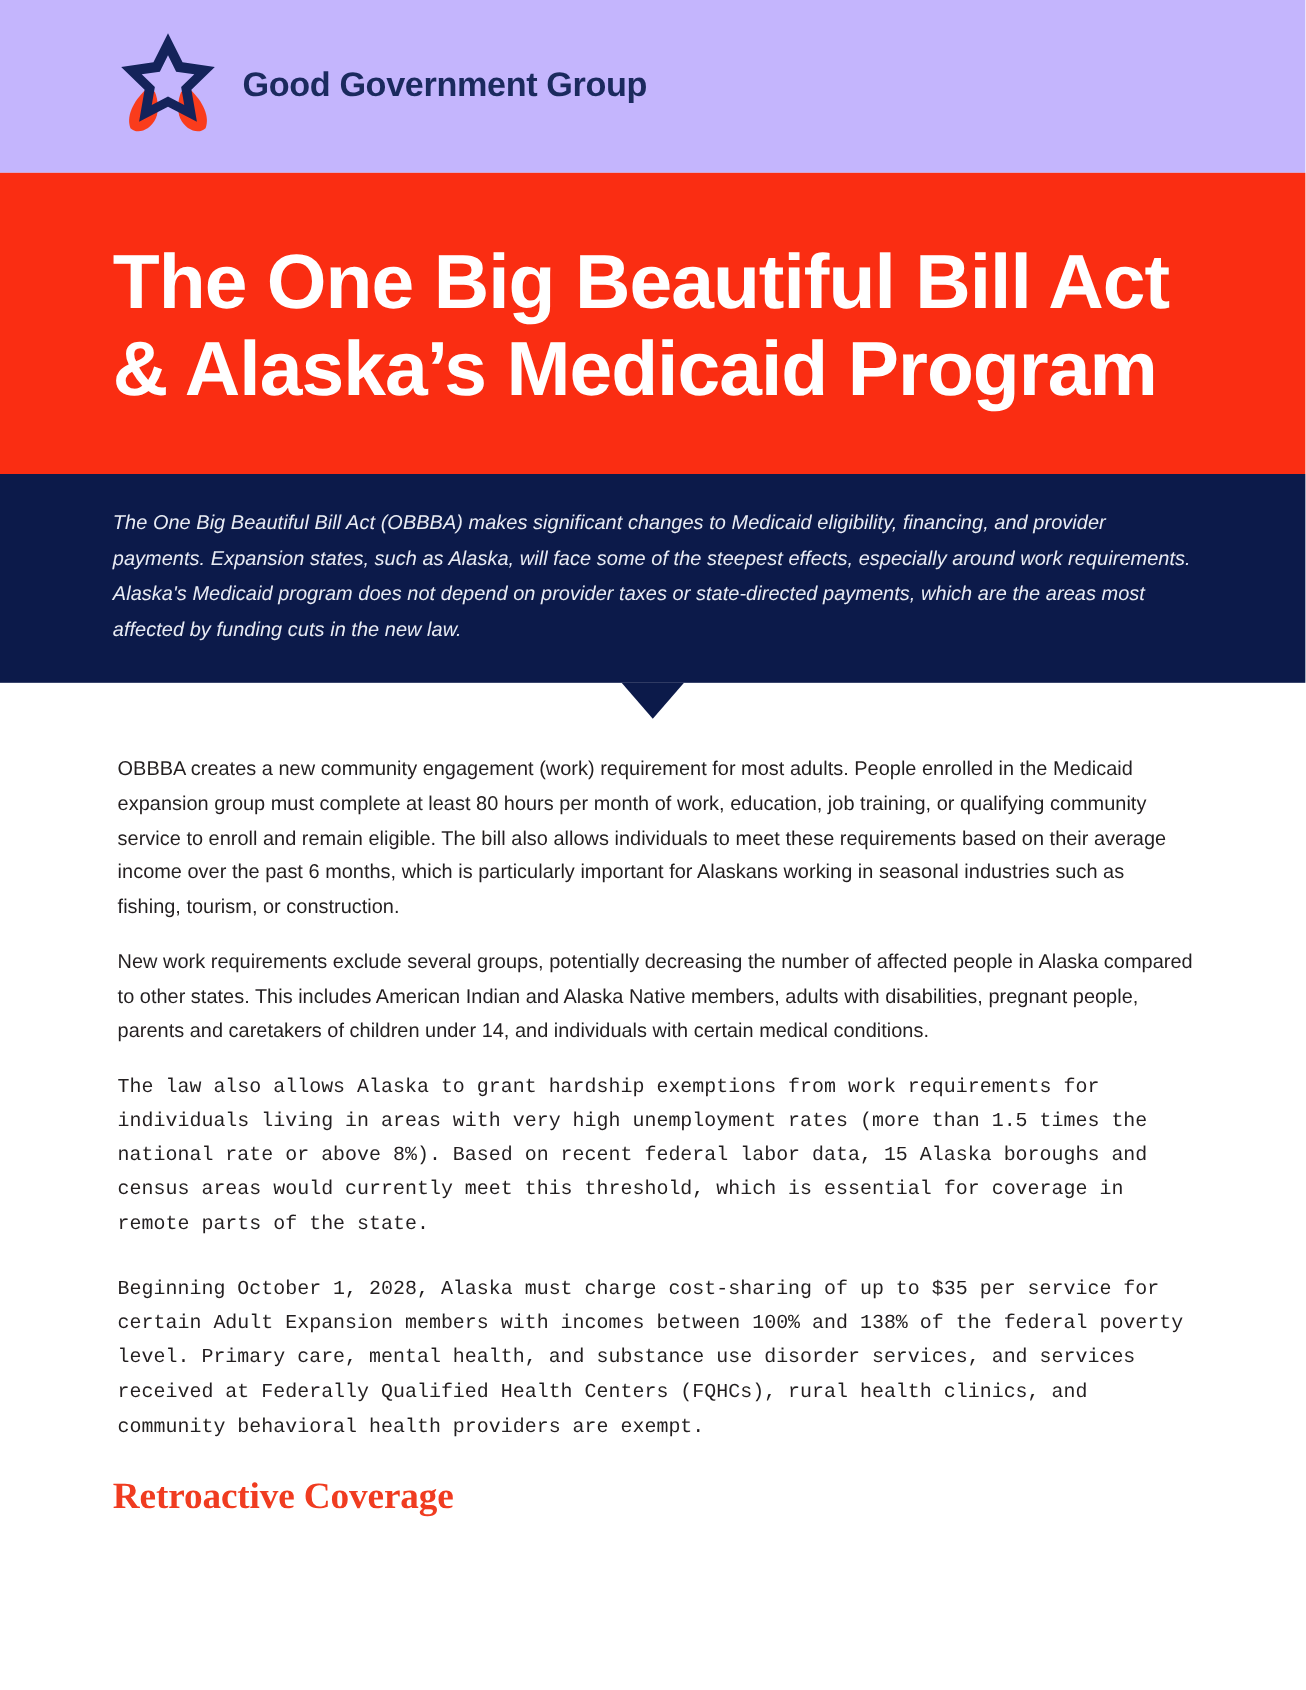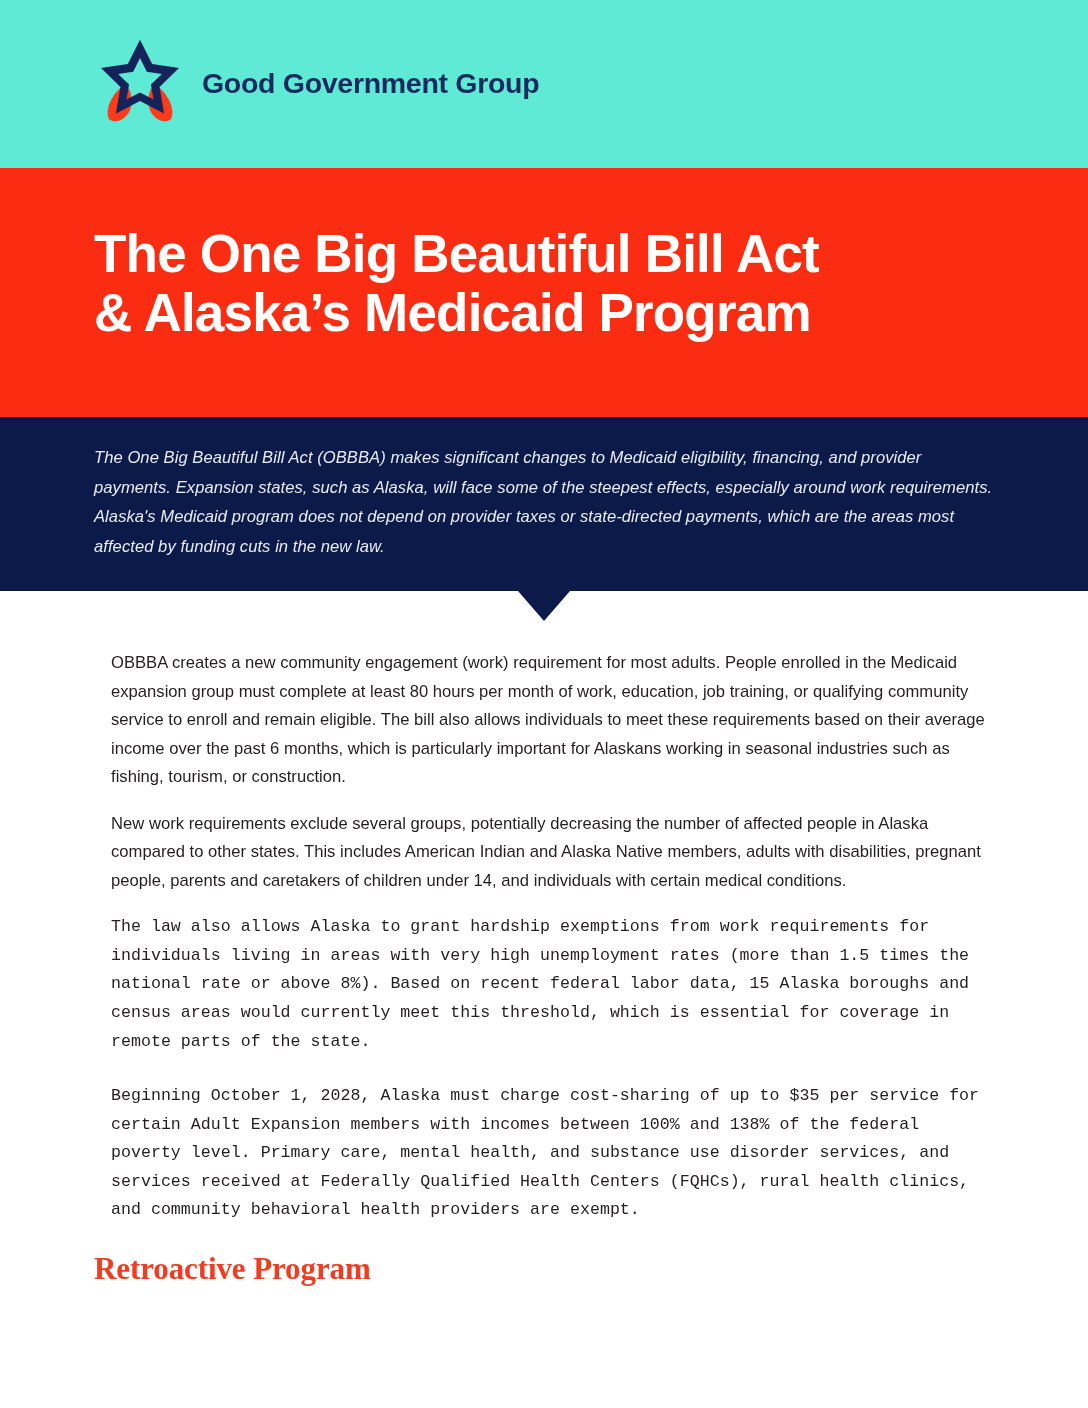--- a/index.html
+++ b/index.html
@@ -11,22 +11,22 @@
     width: 1088px;
     height: 1408px;
     font-family: "Liberation Sans", sans-serif;
     -webkit-font-smoothing: antialiased;
     overflow: hidden;
     position: relative;
   }
 
   
   .logo-bar {
-    height: 168px;
-    background: #5eead4;
+    height: 144px;
+    background: #c4b5fd;
     display: flex;
     align-items: center;
     padding-left: 94px;
     box-sizing: border-box;
   }
   .logo-mark {
     width: 92px;
     height: 92px;
     flex: 0 0 92px;
     margin-right: 16px;
@@ -54,21 +54,21 @@
 
   
   .title-band {
     background: #fa2d12;
     padding: 56px 94px 52px 94px;
     box-sizing: border-box;
     min-height: 249px;
   }
   .doc-title {
     color: #ffffff;
-    font-size: 53px;
+    font-size: 64px;
     font-weight: 700;
     line-height: 1.12;
     letter-spacing: -0.8px;
     margin: 0;
     white-space: pre-line;
   }
 
   
   .intro-band {
     background: #0c1a4a;
@@ -110,21 +110,21 @@
     color: #f03c20;
     margin: 0 0 10px 0;
     letter-spacing: -0.1px;
     line-height: 1.18;
   }
   .section + .section { margin-top: 26px; }
   .body-para {
     font-size: 16.6px;
     line-height: 1.72;
     color: #231f20;
-    margin: 0 0 18px 17px;
+    margin: 0 0 18px 4px;
     letter-spacing: 0.02px;
     max-width: 925px;
   }
   .body-para:last-child { margin-bottom: 0; font-family: Liberation Mono, monospace; }
 </style>
 </head>
 <body>
 
 <header class="logo-bar">
   <span class="logo-mark">
@@ -158,17 +158,17 @@
     <p class="body-para">OBBBA creates a new community engagement (work) requirement for most adults. People enrolled in the Medicaid expansion group must complete at least 80 hours per month of work, education, job training, or qualifying community service to enroll and remain eligible. The bill also allows individuals to meet these requirements based on their average income over the past 6 months, which is particularly important for Alaskans working in seasonal industries such as fishing, tourism, or construction.</p>
     <p class="body-para">New work requirements exclude several groups, potentially decreasing the number of affected people in Alaska compared to other states. This includes American Indian and Alaska Native members, adults with disabilities, pregnant people, parents and caretakers of children under 14, and individuals with certain medical conditions.</p>
     <p class="body-para">The law also allows Alaska to grant hardship exemptions from work requirements for individuals living in areas with very high unemployment rates (more than 1.5 times the national rate or above 8%). Based on recent federal labor data, 15 Alaska boroughs and census areas would currently meet this threshold, which is essential for coverage in remote parts of the state.</p>
   </section>
 
   <section class="section">
     <p class="body-para">Beginning October 1, 2028, Alaska must charge cost-sharing of up to $35 per service for certain Adult Expansion members with incomes between 100% and 138% of the federal poverty level. Primary care, mental health, and substance use disorder services, and services received at Federally Qualified Health Centers (FQHCs), rural health clinics, and community behavioral health providers are exempt.</p>
   </section>
 
   <section class="section">
-    <h2 class="section-heading">Retroactive Program</h2>
+    <h2 class="section-heading">Retroactive Coverage</h2>
 
   </section>
 
 </main>
 
 </body></html>

